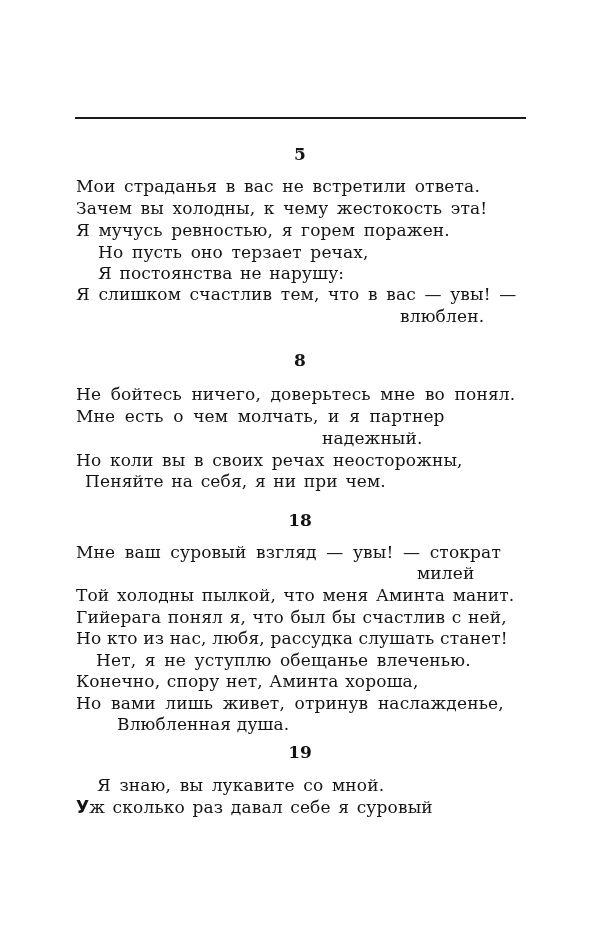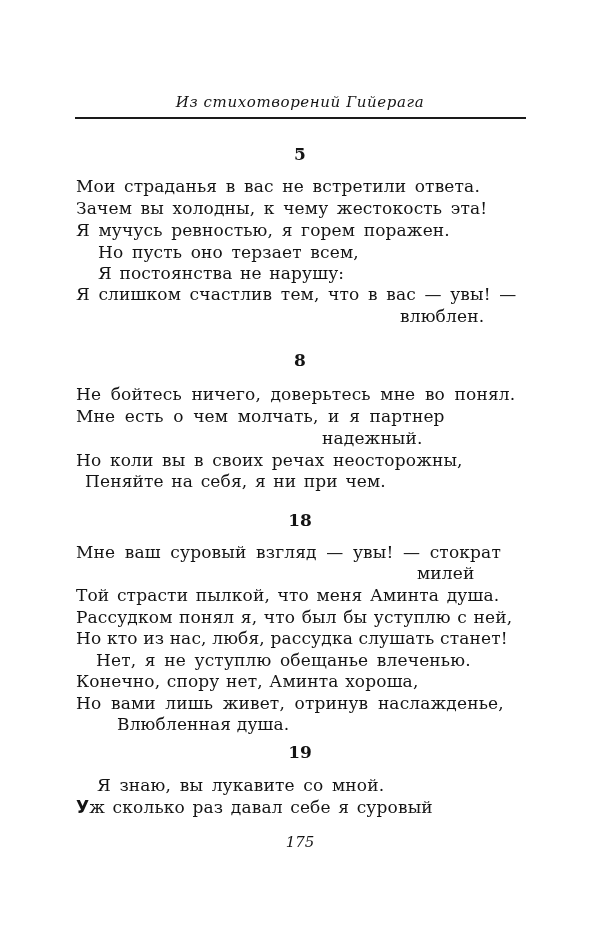--- a/index.html
+++ b/index.html
@@ -12,56 +12,54 @@
   .num { position:absolute; left:0; width:600px; text-align:center; font-weight:bold; font-size:17px; }
   .ln { position:absolute; font-size:17px; white-space:nowrap; letter-spacing:0.15px; }
   .folio { position:absolute; left:0; width:600px; text-align:center; top:833px; font-style:italic; font-size:15px; }
   .dropcap { font-weight:bold; font-family:"DejaVu Sans", sans-serif; }
 </style>
 </head>
 <body>
 
 <div class="page">
 
-  <div class="running-head">Из стихотворений Гийерага</div>
   <div class="rule"></div>
 
   <section>
     <div class="num" style="top:144px">5</div>
     <div class="ln" style="left:76px;top:176px;word-spacing:3px">Мои страданья в вас не встретили ответа.</div>
     <div class="ln" style="left:76px;top:198px;word-spacing:3px">Зачем вы холодны, к чему жестокость эта!</div>
     <div class="ln" style="left:76px;top:220px;word-spacing:3px">Я мучусь ревностью, я горем поражен.</div>
-    <div class="ln" style="left:98px;top:242px;word-spacing:3px">Но пусть оно терзает всем,</div>
+    <div class="ln" style="left:98px;top:242px;word-spacing:3px">Но пусть оно терзает речах,</div>
     <div class="ln" style="left:98px;top:263px;word-spacing:2px">Я постоянства не нарушу:</div>
     <div class="ln" style="left:76px;top:284px;word-spacing:3px">Я слишком счастлив тем, что в вас — увы! —</div>
     <div class="ln" style="left:400px;top:306px">влюблен.</div>
   </section>
 
   <section>
     <div class="num" style="top:350px">8</div>
     <div class="ln" style="left:76px;top:384px;word-spacing:4px">Не бойтесь ничего, доверьтесь мне во понял.</div>
     <div class="ln" style="left:76px;top:406px;word-spacing:4px">Мне есть о чем молчать, и я партнер</div>
     <div class="ln" style="left:322px;top:428px">надежный.</div>
     <div class="ln" style="left:76px;top:450px;word-spacing:3px">Но коли вы в своих речах неосторожны,</div>
     <div class="ln" style="left:85px;top:471px;word-spacing:2px">Пеняйте на себя, я ни при чем.</div>
   </section>
 
   <section>
     <div class="num" style="top:510px">18</div>
     <div class="ln" style="left:76px;top:542px;word-spacing:4px">Мне ваш суровый взгляд — увы! — стократ</div>
     <div class="ln" style="left:417px;top:563px">милей</div>
-    <div class="ln" style="left:76px;top:585px;word-spacing:2px">Той страсти пылкой, что меня Аминта душа.</div>
-    <div class="ln" style="left:76px;top:607px;word-spacing:1px">Рассудком понял я, что был бы уступлю с ней,</div>
+    <div class="ln" style="left:76px;top:585px;word-spacing:2px">Той холодны пылкой, что меня Аминта манит.</div>
+    <div class="ln" style="left:76px;top:607px;word-spacing:1px">Гийерага понял я, что был бы счастлив с ней,</div>
     <div class="ln" style="left:76px;top:628px;word-spacing:0px">Но кто из нас, любя, рассудка слушать станет!</div>
     <div class="ln" style="left:96px;top:650px;word-spacing:3px">Нет, я не уступлю обещанье влеченью.</div>
     <div class="ln" style="left:76px;top:671px;word-spacing:1px">Конечно, спору нет, Аминта хороша,</div>
     <div class="ln" style="left:76px;top:693px;word-spacing:4px">Но вами лишь живет, отринув наслажденье,</div>
     <div class="ln" style="left:117px;top:714px">Влюбленная душа.</div>
   </section>
 
   <section>
     <div class="num" style="top:742px">19</div>
     <div class="ln" style="left:97px;top:775px;word-spacing:3px">Я знаю, вы лукавите со мной.</div>
     <div class="ln" style="left:76px;top:797px;word-spacing:2px"><span class="dropcap">У</span><span>ж сколько раз давал себе я суровый</span></div>
   </section>
 
-  <div class="folio">175</div>
 </div>
 
 </body></html>

